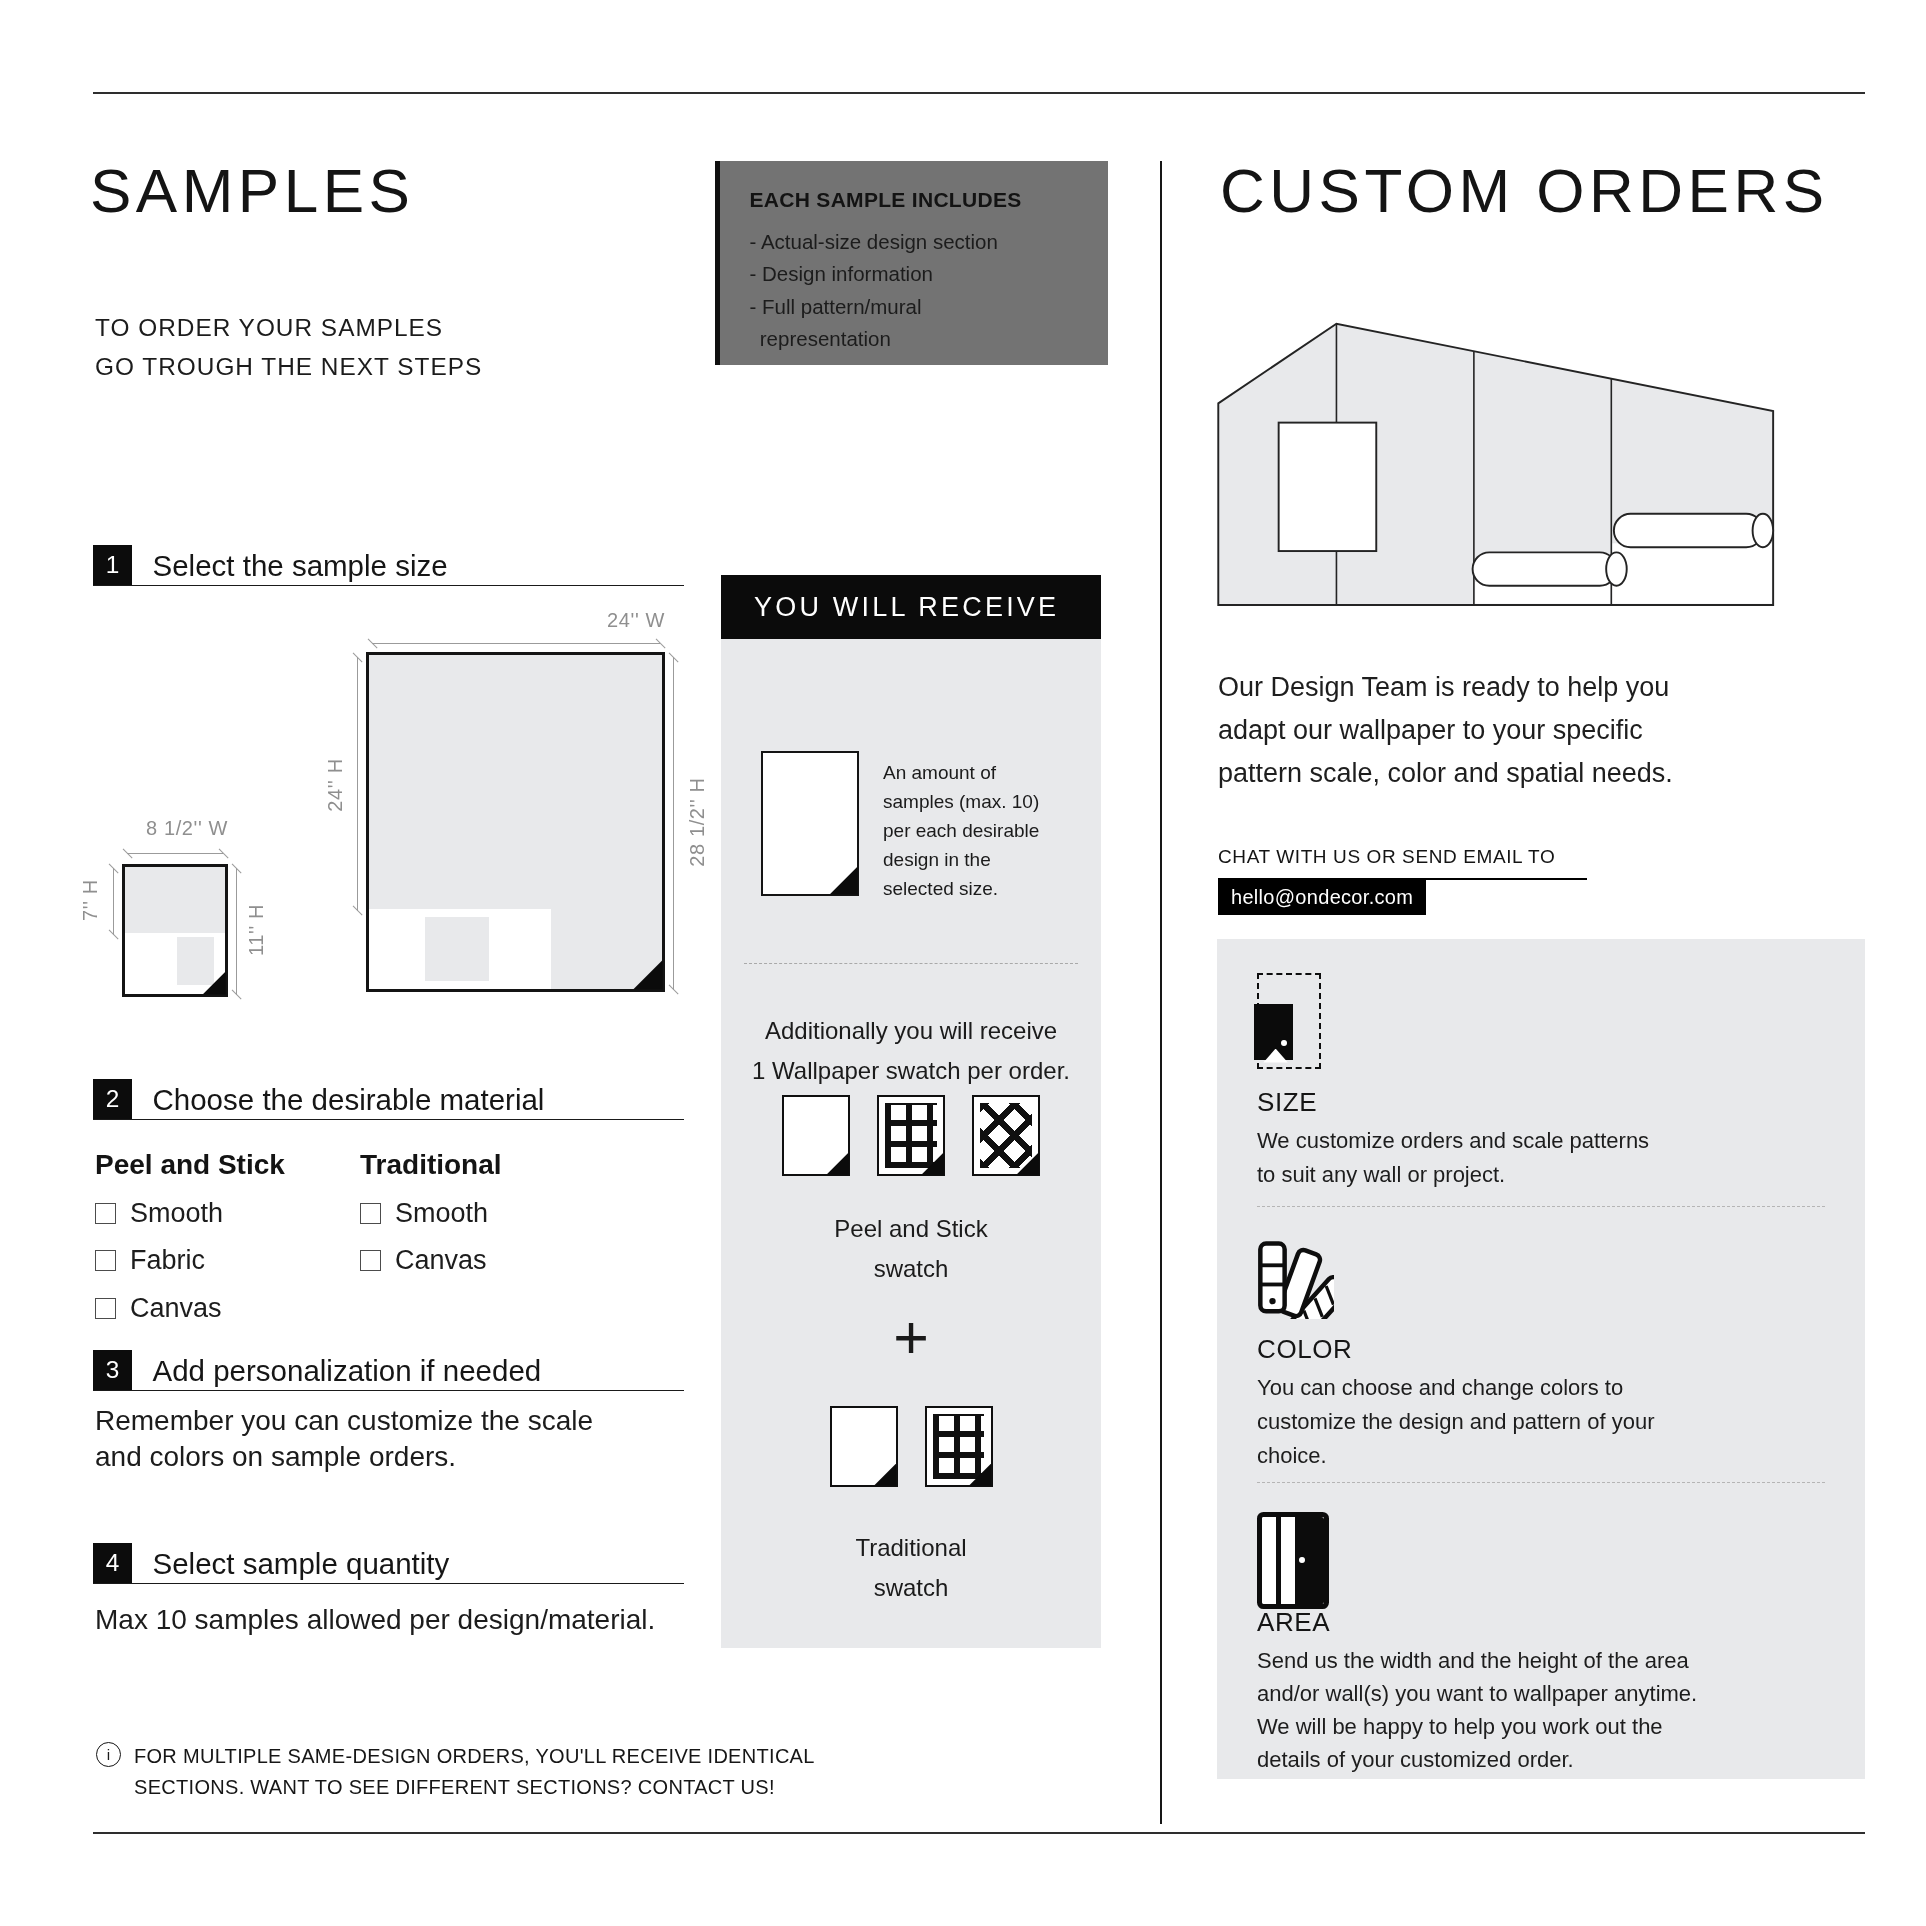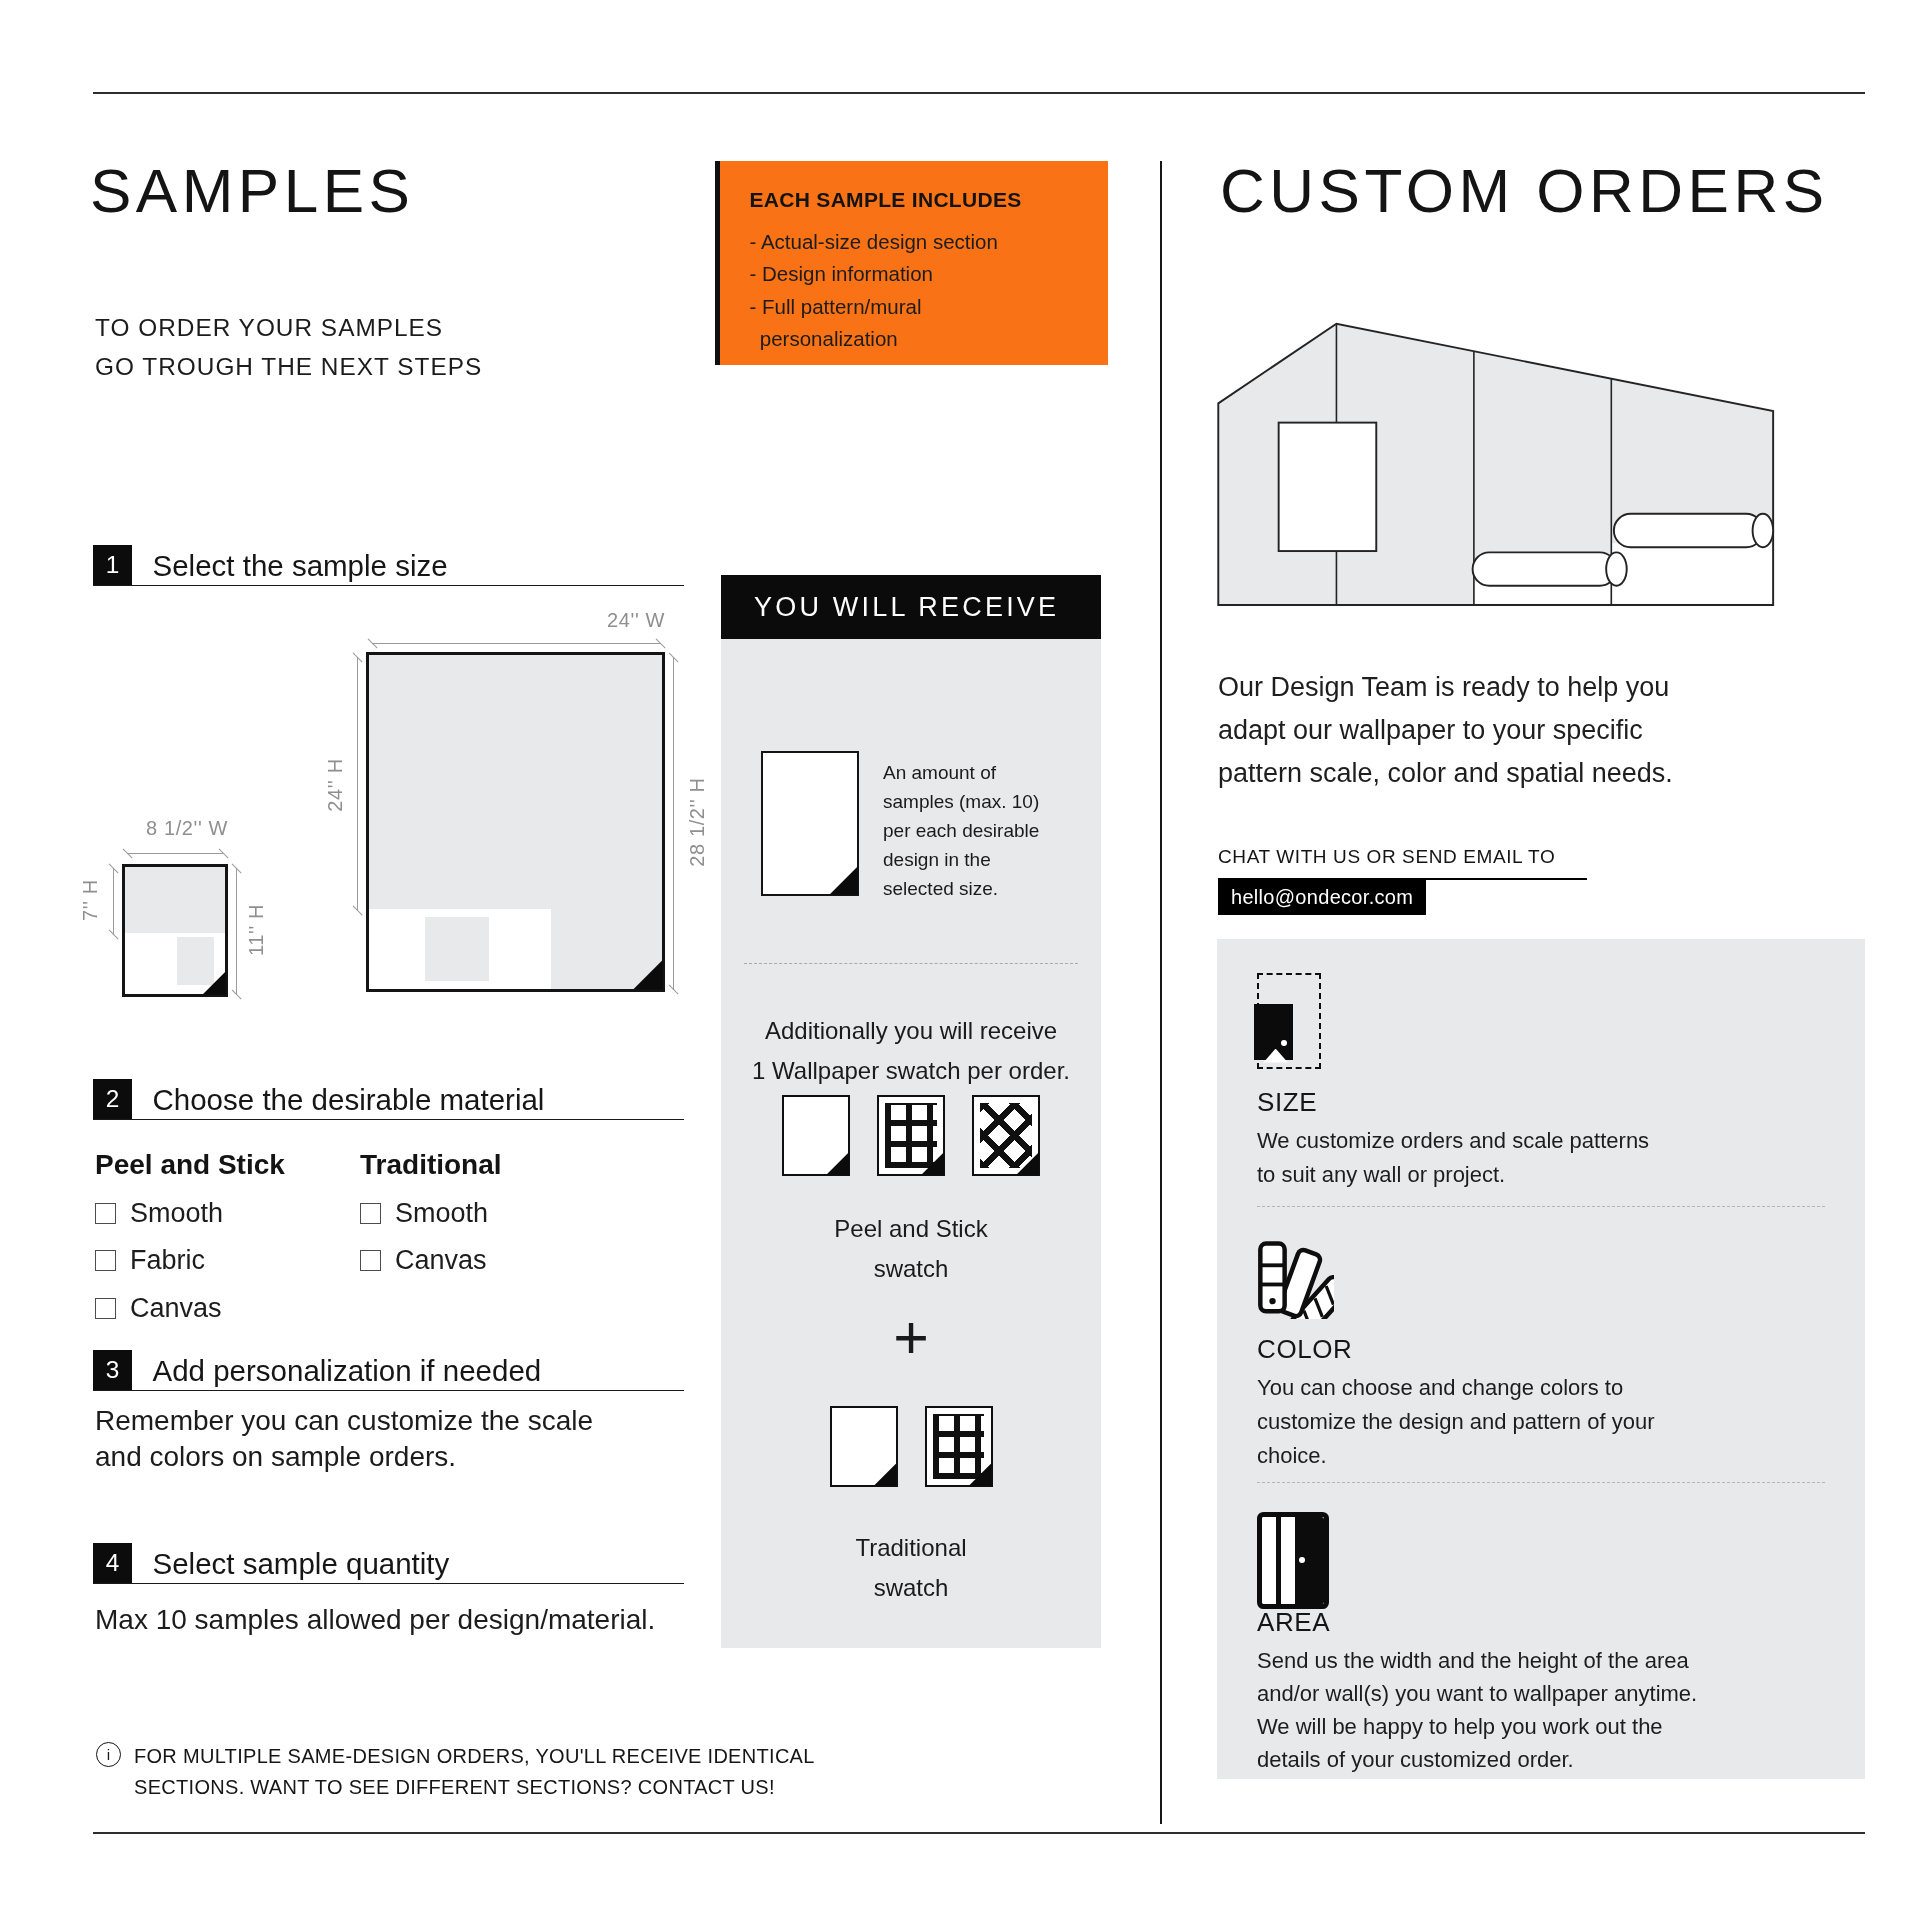--- a/index.html
+++ b/index.html
@@ -26,21 +26,21 @@
   
   .mat-head{font-size:28px;font-weight:700;color:#141414;}
   .checkrow{display:flex;align-items:center;gap:14px;font-size:27px;font-weight:300;margin-top:16.7px;color:#1d1d1d;}
   .checkbox{width:19px;height:19px;border:1.3px solid #4c4c4c;display:inline-block;background:#fff;}
   .bodytext{font-size:28px;font-weight:300;line-height:1.3;color:#1c1c1c;}
   .note{display:flex;gap:13px;align-items:flex-start;}
   .note-icon{width:23px;height:23px;border:1.9px solid #141414;border-radius:50%;flex:0 0 23px;
              display:flex;align-items:center;justify-content:center;font-size:15.4px;margin-top:1.3px;}
   .note-text{font-size:20px;letter-spacing:0.3px;line-height:1.55;color:#161616;}
   
-  .includes{background:#f97316;border-left:5.1px solid #101010;box-sizing:border-box;padding:27px 15.4px 0 29.5px;}
+  .includes{background:#737373;border-left:5.1px solid #101010;box-sizing:border-box;padding:27px 15.4px 0 29.5px;}
   .includes-title{font-size:21px;font-weight:700;letter-spacing:0.3px;margin-bottom:14px;color:#131313;}
   .includes-line{font-size:20.5px;line-height:1.58;font-weight:400;color:#1c1c1c;display:block;}
   .includes-line.indent{padding-left:10.3px;}
   .receive-header{background:#0b0b0b;color:#ffffff;font-size:27px;letter-spacing:3.2px;
                   line-height:64px;padding-left:33px;box-sizing:border-box;white-space:nowrap;}
   .graypanel{background:#e8e9eb;}
   .page-icon{background:#ffffff;border:2.6px solid #141414;box-sizing:border-box;position:absolute;}
   .amount-text{font-size:19px;line-height:1.53;color:#1b1b1b;}
   .amount-text span{display:block;}
   .dashline{border-top:1.3px dashed #a9a9a9;height:0;}
@@ -189,21 +189,21 @@
       <span style="display:block;">FOR MULTIPLE SAME-DESIGN ORDERS, YOU'LL RECEIVE IDENTICAL</span>
       <span style="display:block;">SECTIONS. WANT TO SEE DIFFERENT SECTIONS? CONTACT US!</span>
     </div>
   </div>
 
   <div class="abs includes" style="left:715px;top:161px;width:393px;height:204px;">
     <div class="includes-title">EACH SAMPLE INCLUDES</div>
     <span class="includes-line">- Actual-size design section</span>
     <span class="includes-line">- Design information</span>
     <span class="includes-line">- Full pattern/mural</span>
-    <span class="includes-line indent">personalization</span>
+    <span class="includes-line indent">representation</span>
   </div>
 
   <div class="abs receive-header" style="left:721px;top:575px;width:380px;height:64px;">YOU WILL RECEIVE</div>
 
   <div class="abs graypanel" style="left:721px;top:639px;width:380px;height:1009px;">
 
     <div class="page-icon" style="left:40px;top:112px;width:98px;height:145px;">
       <div class="corner" style="width:28px;height:28px;"></div>
     </div>
     <div class="abs amount-text" style="left:162px;top:119px;width:205px;">

